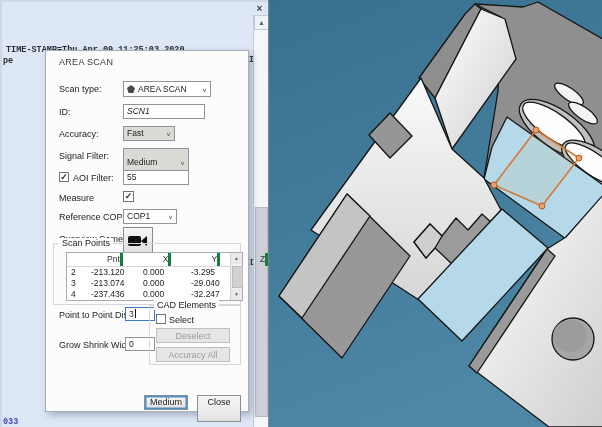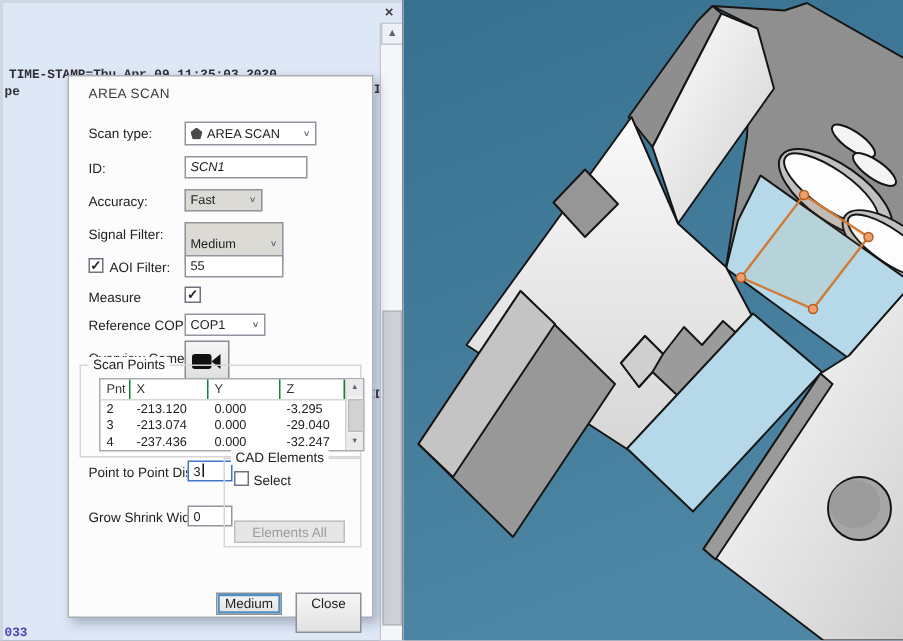--- a/index.html
+++ b/index.html
@@ -35,21 +35,21 @@
        font-size:9px;line-height:8px;text-align:center;color:#2b2b2b;font-weight:bold;}
   .btn{position:absolute;box-sizing:border-box;border:1px solid #8a9097;background:linear-gradient(#f6f6f6,#e2e2e2);
        font-size:9px;text-align:center;color:#222;}
   .btn.disabled{background:#e6e6e6;color:#9b9b9b;border-color:#bfbfbf;}
   .btn.focusring{box-shadow:inset 0 0 0 1.5px #4d90c8;}
   .group{position:absolute;border:1px solid #d6d6d6;box-sizing:border-box;}
   .group-lbl{position:absolute;background:#fcfcfc;padding:0 3px;font-size:9px;color:#222;}
   
   .tbl{position:absolute;left:12px;top:8px;width:177px;height:49px;background:#fff;border:1px solid #a7abb2;box-sizing:border-box;}
   .tbl-head{display:flex;height:13px;border-bottom:1px solid #d8d8d8;font-size:8.5px;color:#333;}
-  .tbl-head div{padding:1px 0 0 4px;border-right:1px solid #15803d;box-sizing:border-box;}
+  .tbl-head div{padding:1px 0 0 4px;border-right:3px solid #15803d;box-sizing:border-box;margin-left:36px;}
   .tbl-row{display:flex;height:11px;font-size:8.5px;color:#222;}
   .tbl-row div{padding:0 0 0 4px;box-sizing:border-box;white-space:nowrap;overflow:hidden;}
   .c0{width:20px;} .c1{width:52px;} .c2{width:48px;} .c3{width:43px;}
   .tbl-scroll{position:absolute;right:0;top:0;width:12px;height:47px;background:#f1f1f1;border-left:1px solid #d0d0d0;box-sizing:border-box;}
   .tbl-scroll .a{position:absolute;left:0;width:11px;height:11px;font-size:5px;text-align:center;line-height:11px;color:#5a6470;background:#eaeaea;}
   .tbl-thumb{position:absolute;left:1px;top:13px;width:9px;height:20px;background:#d2d2d2;border:1px solid #bdbdbd;}
   .textbox{position:absolute;box-sizing:border-box;background:#fff;border:1px solid #8f959d;font-size:8.5px;
            line-height:12px;padding:0 3px;}
   .textbox.focus{border:1.5px solid #3e77c6;}
   .caret{display:inline-block;width:1px;height:9px;background:#111;vertical-align:-1px;margin-left:1px;}
@@ -230,20 +230,21 @@
 
     <div class="lbl" style="top:289px;">Grow Shrink Width:</div>
     <div class="textbox" style="left:79px;top:286px;width:30px;height:14px;">
       <span>0</span>
     </div>
 
     <div class="group" style="left:103px;top:254px;width:92px;height:60px;">
       <div class="group-lbl" style="left:4px;top:-6px;">CAD Elements</div>
       <div class="chk" style="left:6px;top:8px;"></div>
       <div class="lbl" style="left:19px;top:9px;">Select</div>
-      <div class="btn disabled" style="left:6px;top:41px;width:74px;height:15px;line-height:14px;">Elements All</div>
+      <div class="btn disabled" style="left:6px;top:22px;width:74px;height:15px;line-height:14px;">Deselect</div>
+      <div class="btn disabled" style="left:6px;top:41px;width:74px;height:15px;line-height:14px;">Accuracy All</div>
     </div>
 
     <div class="btn focusring" style="left:98px;top:344px;width:44px;height:15px;line-height:13px;">Medium</div>
     <div class="btn" style="left:151px;top:344px;width:44px;height:27px;line-height:13px;">Close</div>
   </div>
 
 </div>
 
 </body></html>

